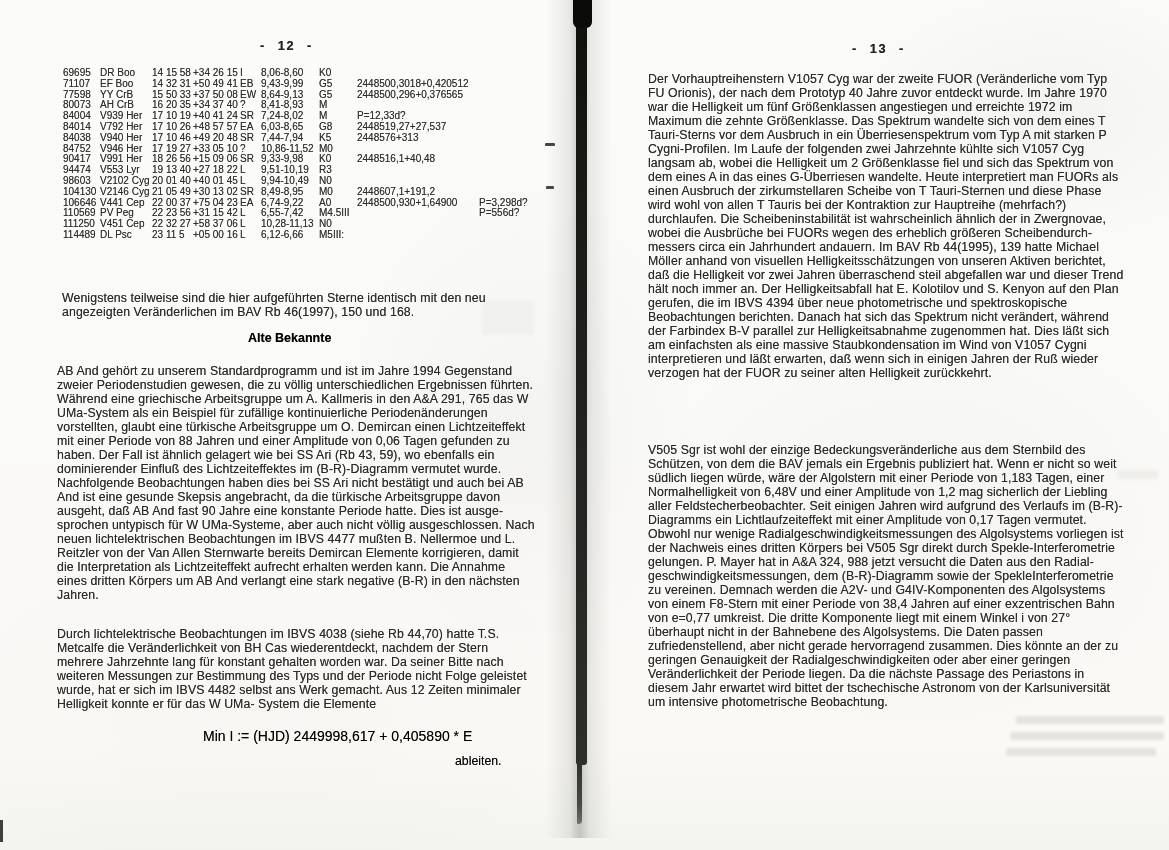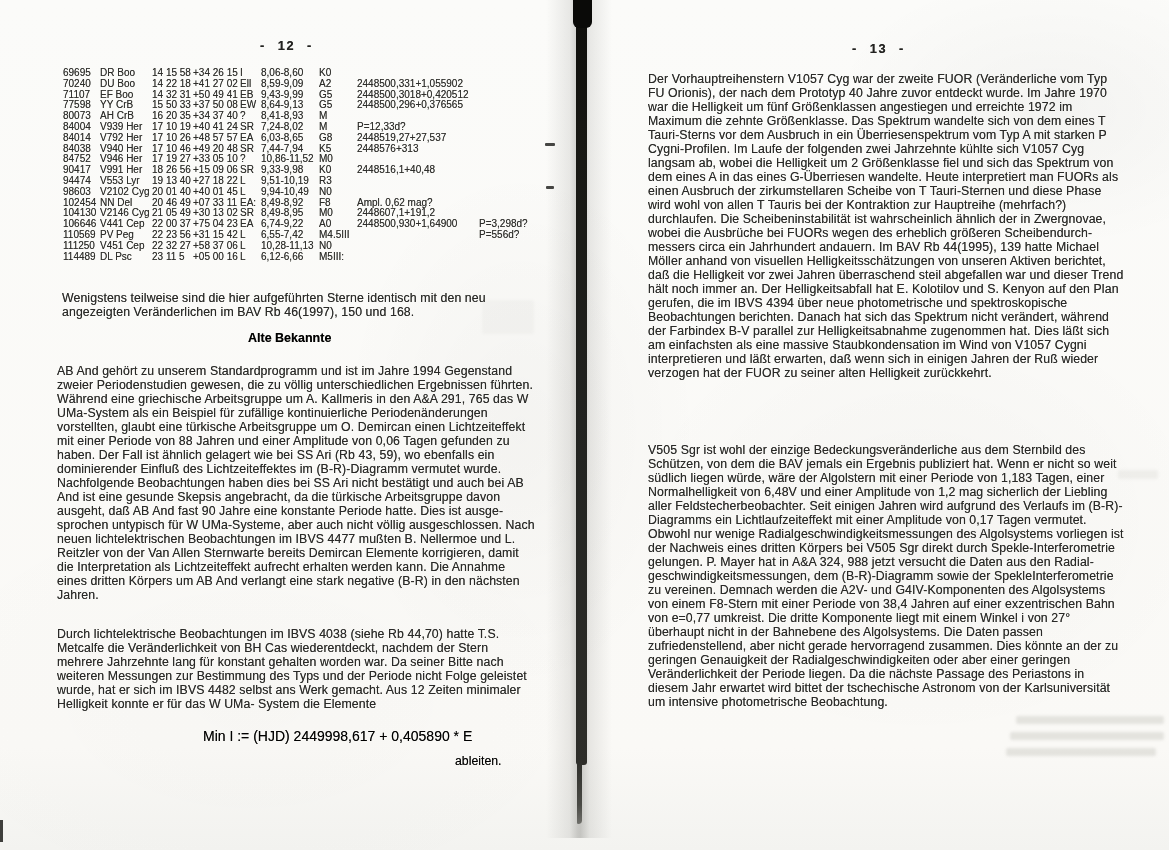--- a/index.html
+++ b/index.html
@@ -94,32 +94,30 @@
 </head>
 <body>
 
 <div class="scan">
 
   <div>
     <div class="pageno" style="left:260px; top:38px;">- 12 -</div>
 
     <div class="startable" id="star-table">
         <div class="trow"><span class="tc c0">69695</span><span class="tc c1">DR Boo</span><span class="tc c2">14 15 58</span><span class="tc c3">+34 26 15</span><span class="tc c4">I</span><span class="tc c5">8,06-8,60</span><span class="tc c6">K0</span><span class="tc c7"></span><span class="tc c8"></span></div>
-        <div class="trow"><span class="tc c0">70240</span><span class="tc c1">DU Boo</span><span class="tc c2">14 22 18</span><span class="tc c3">+41 27 02</span><span class="tc c4">Ell</span><span class="tc c5">8,59-9,09</span><span class="tc c6">A2</span><span class="tc c7">2448500,331+1,055902</span><span class="tc c8"></span></div>
         <div class="trow"><span class="tc c0">71107</span><span class="tc c1">EF Boo</span><span class="tc c2">14 32 31</span><span class="tc c3">+50 49 41</span><span class="tc c4">EB</span><span class="tc c5">9,43-9,99</span><span class="tc c6">G5</span><span class="tc c7">2448500,3018+0,420512</span><span class="tc c8"></span></div>
         <div class="trow"><span class="tc c0">77598</span><span class="tc c1">YY CrB</span><span class="tc c2">15 50 33</span><span class="tc c3">+37 50 08</span><span class="tc c4">EW</span><span class="tc c5">8,64-9,13</span><span class="tc c6">G5</span><span class="tc c7">2448500,296+0,376565</span><span class="tc c8"></span></div>
         <div class="trow"><span class="tc c0">80073</span><span class="tc c1">AH CrB</span><span class="tc c2">16 20 35</span><span class="tc c3">+34 37 40</span><span class="tc c4">?</span><span class="tc c5">8,41-8,93</span><span class="tc c6">M</span><span class="tc c7"></span><span class="tc c8"></span></div>
         <div class="trow"><span class="tc c0">84004</span><span class="tc c1">V939 Her</span><span class="tc c2">17 10 19</span><span class="tc c3">+40 41 24</span><span class="tc c4">SR</span><span class="tc c5">7,24-8,02</span><span class="tc c6">M</span><span class="tc c7">P=12,33d?</span><span class="tc c8"></span></div>
         <div class="trow"><span class="tc c0">84014</span><span class="tc c1">V792 Her</span><span class="tc c2">17 10 26</span><span class="tc c3">+48 57 57</span><span class="tc c4">EA</span><span class="tc c5">6,03-8,65</span><span class="tc c6">G8</span><span class="tc c7">2448519,27+27,537</span><span class="tc c8"></span></div>
         <div class="trow"><span class="tc c0">84038</span><span class="tc c1">V940 Her</span><span class="tc c2">17 10 46</span><span class="tc c3">+49 20 48</span><span class="tc c4">SR</span><span class="tc c5">7,44-7,94</span><span class="tc c6">K5</span><span class="tc c7">2448576+313</span><span class="tc c8"></span></div>
         <div class="trow"><span class="tc c0">84752</span><span class="tc c1">V946 Her</span><span class="tc c2">17 19 27</span><span class="tc c3">+33 05 10</span><span class="tc c4">?</span><span class="tc c5">10,86-11,52</span><span class="tc c6">M0</span><span class="tc c7"></span><span class="tc c8"></span></div>
         <div class="trow"><span class="tc c0">90417</span><span class="tc c1">V991 Her</span><span class="tc c2">18 26 56</span><span class="tc c3">+15 09 06</span><span class="tc c4">SR</span><span class="tc c5">9,33-9,98</span><span class="tc c6">K0</span><span class="tc c7">2448516,1+40,48</span><span class="tc c8"></span></div>
         <div class="trow"><span class="tc c0">94474</span><span class="tc c1">V553 Lyr</span><span class="tc c2">19 13 40</span><span class="tc c3">+27 18 22</span><span class="tc c4">L</span><span class="tc c5">9,51-10,19</span><span class="tc c6">R3</span><span class="tc c7"></span><span class="tc c8"></span></div>
         <div class="trow"><span class="tc c0">98603</span><span class="tc c1">V2102 Cyg</span><span class="tc c2">20 01 40</span><span class="tc c3">+40 01 45</span><span class="tc c4">L</span><span class="tc c5">9,94-10,49</span><span class="tc c6">N0</span><span class="tc c7"></span><span class="tc c8"></span></div>
-        <div class="trow"><span class="tc c0">102454</span><span class="tc c1">NN Del</span><span class="tc c2">20 46 49</span><span class="tc c3">+07 33 11</span><span class="tc c4">EA:</span><span class="tc c5">8,49-8,92</span><span class="tc c6">F8</span><span class="tc c7">Ampl. 0,62 mag?</span><span class="tc c8"></span></div>
         <div class="trow"><span class="tc c0">104130</span><span class="tc c1">V2146 Cyg</span><span class="tc c2">21 05 49</span><span class="tc c3">+30 13 02</span><span class="tc c4">SR</span><span class="tc c5">8,49-8,95</span><span class="tc c6">M0</span><span class="tc c7">2448607,1+191,2</span><span class="tc c8"></span></div>
         <div class="trow"><span class="tc c0">106646</span><span class="tc c1">V441 Cep</span><span class="tc c2">22 00 37</span><span class="tc c3">+75 04 23</span><span class="tc c4">EA</span><span class="tc c5">6,74-9,22</span><span class="tc c6">A0</span><span class="tc c7">2448500,930+1,64900</span><span class="tc c8">P=3,298d?</span></div>
         <div class="trow"><span class="tc c0">110569</span><span class="tc c1">PV Peg</span><span class="tc c2">22 23 56</span><span class="tc c3">+31 15 42</span><span class="tc c4">L</span><span class="tc c5">6,55-7,42</span><span class="tc c6">M4.5III</span><span class="tc c7"></span><span class="tc c8">P=556d?</span></div>
         <div class="trow"><span class="tc c0">111250</span><span class="tc c1">V451 Cep</span><span class="tc c2">22 32 27</span><span class="tc c3">+58 37 06</span><span class="tc c4">L</span><span class="tc c5">10,28-11,13</span><span class="tc c6">N0</span><span class="tc c7"></span><span class="tc c8"></span></div>
         <div class="trow"><span class="tc c0">114489</span><span class="tc c1">DL Psc</span><span class="tc c2">23 11 5</span><span class="tc c3">+05 00 16</span><span class="tc c4">L</span><span class="tc c5">6,12-6,66</span><span class="tc c6">M5III:</span><span class="tc c7"></span><span class="tc c8"></span></div>
       </div>
 
     <div class="txt" style="left:62px; top:275px;margin-top:16px;">Wenigstens teilweise sind die hier aufgeführten Sterne identisch mit den neu
 angezeigten Veränderlichen im BAV Rb 46(1997), 150 und 168.</div>
 

